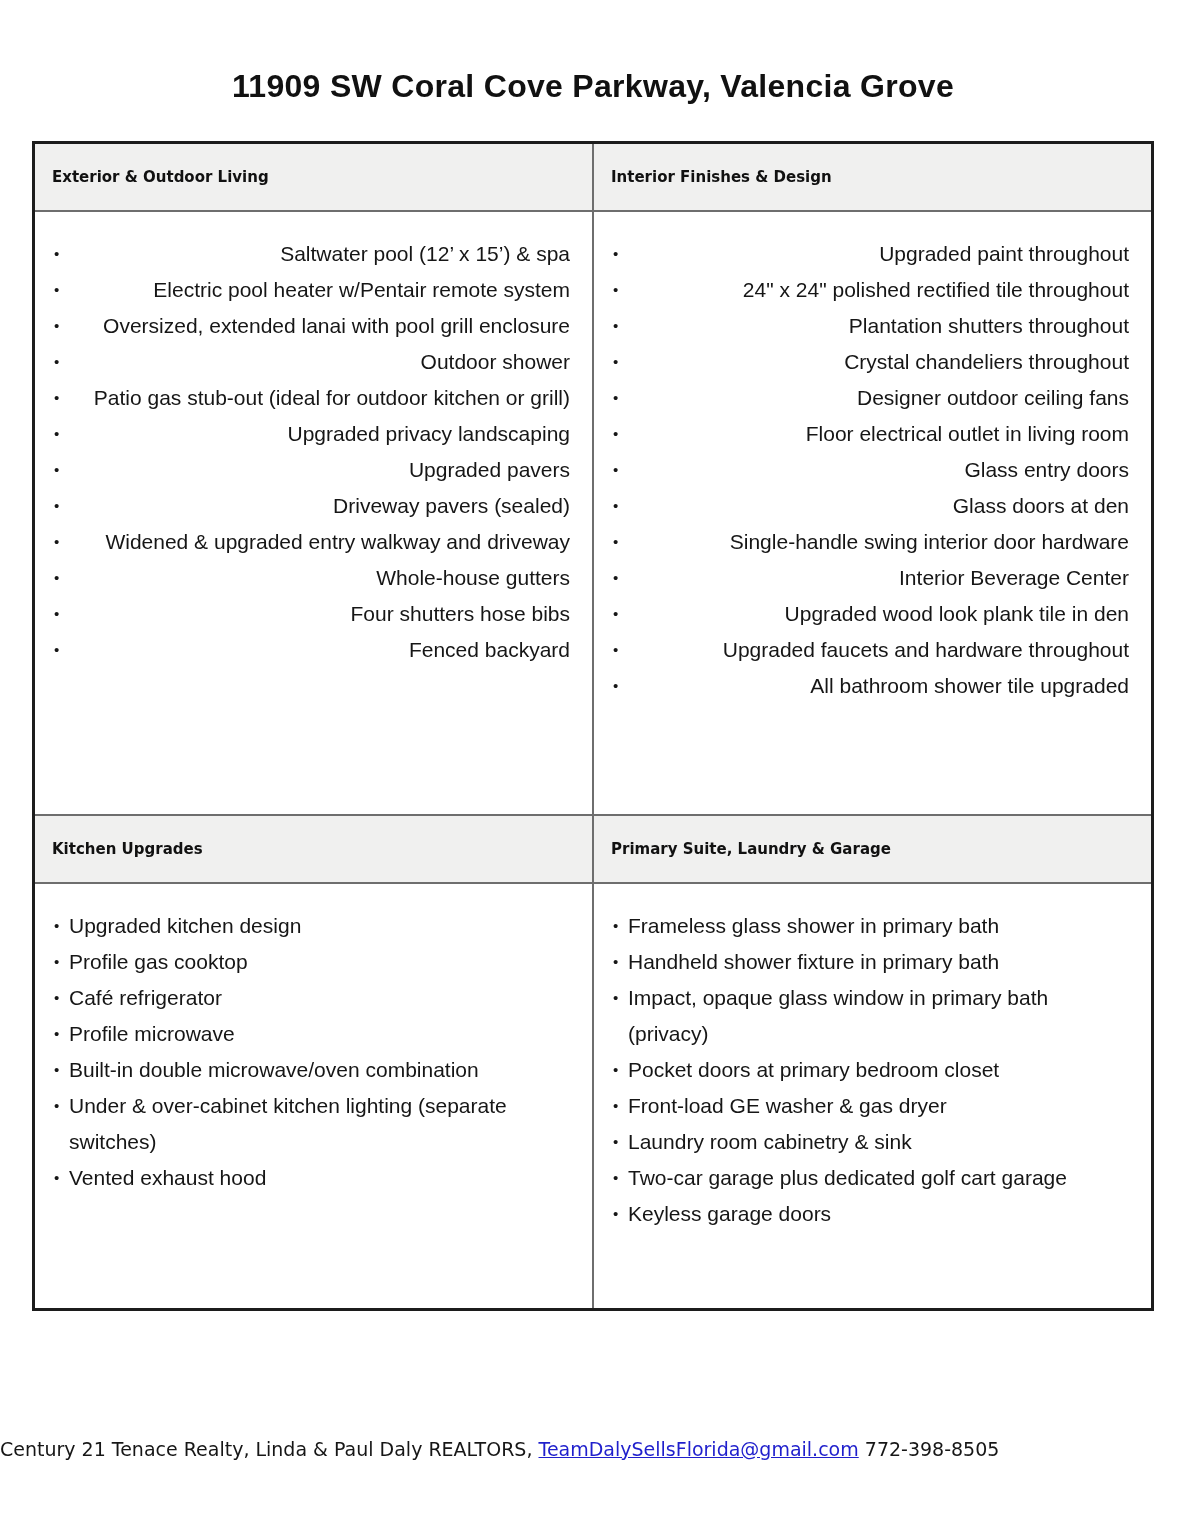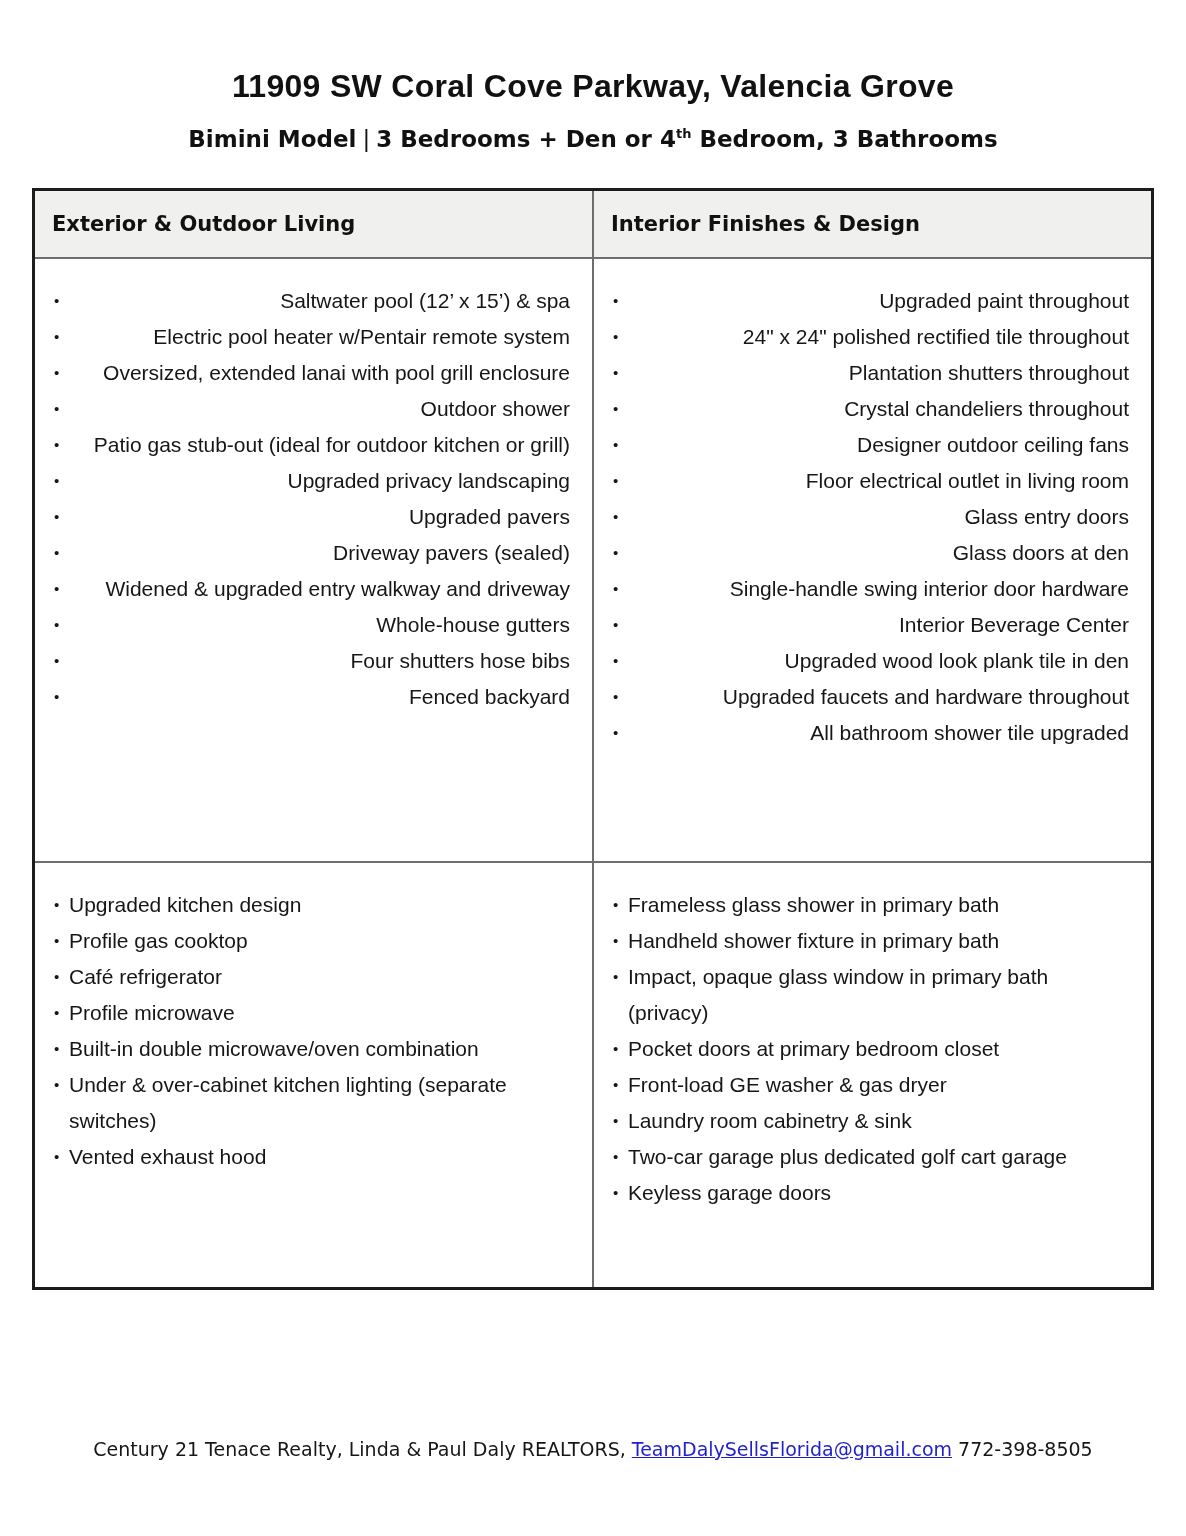--- a/index.html
+++ b/index.html
@@ -43,21 +43,21 @@
     border:3px solid #1c1c1c;
   }
   table.features th, table.features td {
     border:2px solid #6e6e6e;
     width:532px;
   }
   tr.hrow th {
     background:#f0f0ef;
     height:66px;
     font-family:"DejaVu Sans", sans-serif;
-    font-size:21px;
+    font-size:15px;
     font-weight:bold;
     text-align:left;
     vertical-align:middle;
     padding:0 8px 0 17px;
     color:#111;
   }
   tr.brow td {
     vertical-align:top;
     padding:24px 22px 0 17px;
   }
@@ -80,38 +80,37 @@
     top:0;
     font-size:0.72em;
     line-height:36px;
   }
 
   .footer {
     position:absolute;
     left:0;
     right:0;
     top:1438px;
-    text-align:center;
+    text-align:left;
     font-family:"DejaVu Sans", sans-serif;
     font-size:19px;
     color:#161616;
   }
   .footer a {
     color:#1f1fcc;
     text-decoration:underline;
   }
 </style>
 </head>
 <body>
 
 <div class="page">
 
   <h1 class="title">11909 SW Coral Cove Parkway, Valencia Grove</h1>
 
-  <p class="sub sub1"><span>Bimini Model</span><span class="pipe">|</span><span>3 Bedrooms + Den or 4</span><sup>th</sup><span> Bedroom, 3 Bathrooms</span></p>
 
 
   <table class="features">
     <tbody>
       <tr class="hrow">
         <th>Exterior &amp; Outdoor Living</th>
         <th>Interior Finishes &amp; Design</th>
       </tr>
       <tr class="brow brow1">
         <td>
@@ -141,20 +140,24 @@
               <li>Glass entry doors</li>
               <li>Glass doors at den</li>
               <li>Single-handle swing interior door hardware</li>
               <li>Interior Beverage Center</li>
               <li>Upgraded wood look plank tile in den</li>
               <li>Upgraded faucets and hardware throughout</li>
               <li>All bathroom shower tile upgraded</li>
             </ul>
         </td>
       </tr>
+      <tr class="hrow">
+        <th>Kitchen Upgrades</th>
+        <th>Primary Suite, Laundry &amp; Garage</th>
+      </tr>
       <tr class="brow brow2">
         <td>
           <ul class="feature-list">
               <li>Upgraded kitchen design</li>
               <li>Profile gas cooktop</li>
               <li>Café refrigerator</li>
               <li>Profile microwave</li>
               <li>Built-in double microwave/oven combination</li>
               <li>Under &amp; over-cabinet kitchen lighting (separate switches)</li>
               <li>Vented exhaust hood</li>

